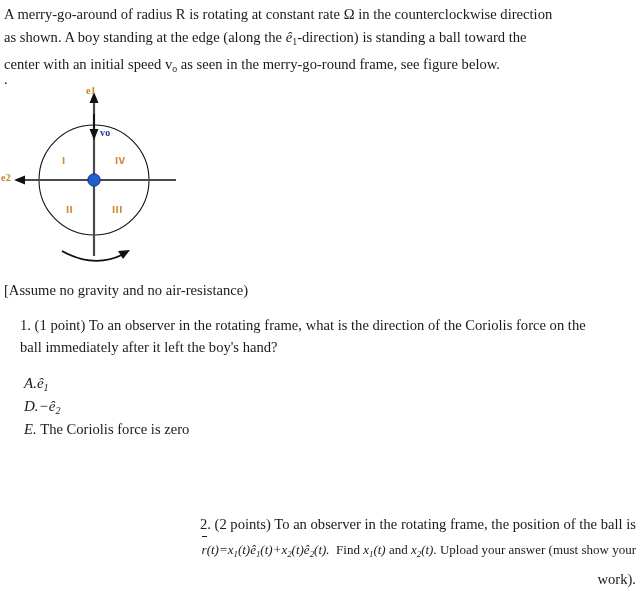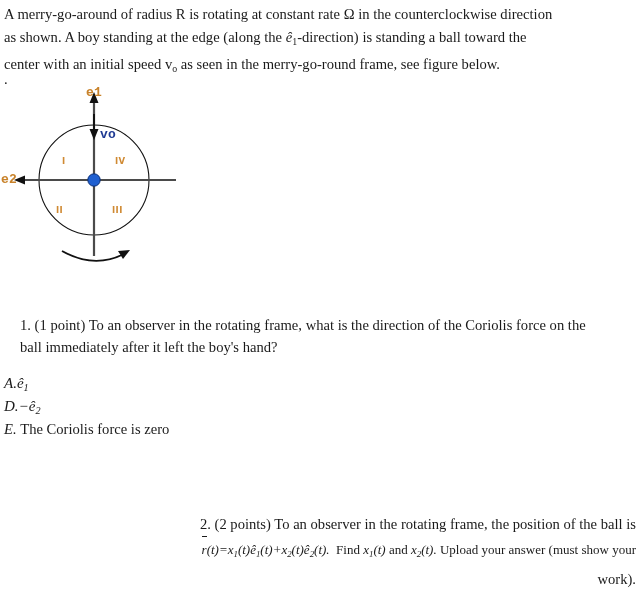--- a/index.html
+++ b/index.html
@@ -59,22 +59,22 @@
   .figure {
     position: absolute;
     left: 0px;
     top: 84px;
     width: 200px;
     height: 192px;
   }
   .figure svg { display: block; }
   .figlabel {
     position: absolute;
-    font-family: Liberation Mono, monospace;
-    font-size: 13px;
+    font-family: Liberation Serif, serif;
+    font-size: 10px;
     font-weight: bold;
     letter-spacing: 0.2px;
     white-space: nowrap;
   }
   .lbl-e { color: #c8822a; }
   .lbl-n { color: #1f3a93; }
   .quad {
     position: absolute;
     font-family: "DejaVu Sans", "Liberation Sans", sans-serif;
     font-size: 8.5px;
@@ -104,20 +104,21 @@
     position: absolute;
     left: 4px;
     top: 372px;
     font-size: 15px;
   }
   .choice {
     display: block;
     height: 23px;
     line-height: 23px;
     white-space: nowrap;
+    margin-left: 20px;
   }
   .choice .ltr { font-style: italic; }
   .choice-e { font-size: 14.6px; }
   .choice-e .rest { font-style: normal; }
 
   .q2 {
     position: absolute;
     left: 4px;
     top: 512px;
     width: 632px;
@@ -167,25 +168,26 @@
       <polygon points="130,166 118,167 123,175" fill="#111111"></polygon>
 
       <circle cx="94" cy="96" r="6.2" fill="#1f5fd0" stroke="#0b2f75" stroke-width="1"></circle>
     </svg>
 
     <span class="figlabel lbl-e" style="left:86px; top:1px;"><span>e1</span></span>
     <span class="figlabel lbl-e" style="left:1px; top:88px;"><span>e2</span></span>
     <span class="figlabel lbl-n" style="left:100px; top:43px;"><span>vo</span></span>
 
     <span class="quad" style="left:62px; top:72px;">I</span>
-    <span class="quad" style="left:56px; top:121px;">II</span>
+    <span class="quad" style="left:66px; top:121px;">II</span>
     <span class="quad" style="left:112px; top:121px;">III</span>
     <span class="quad" style="left:115px; top:72px;">IV</span>
   </div>
 
+  <div class="assume">[Assume no gravity and no air-resistance)</div>
 
   <div class="q1">
     <span class="ln">1. (1 point) To an observer in the rotating frame, what is the direction of the Coriolis force on the</span>
     <span class="ln">ball immediately after it left the boy's hand?</span>
   </div>
 
   <div class="choices">
     <span class="choice"><span class="ltr">A.</span><span class="mi"></span><span class="hatvec">ê</span><sub class="sb">1</sub></span>
     <span class="choice"><span class="ltr">D.</span><span class="mi">−</span><span class="hatvec">ê</span><sub class="sb">2</sub></span>
     <span class="choice choice-e"><span class="ltr">E.</span><span class="rest">&nbsp;</span><span class="rest">The Coriolis force is zero</span></span>

